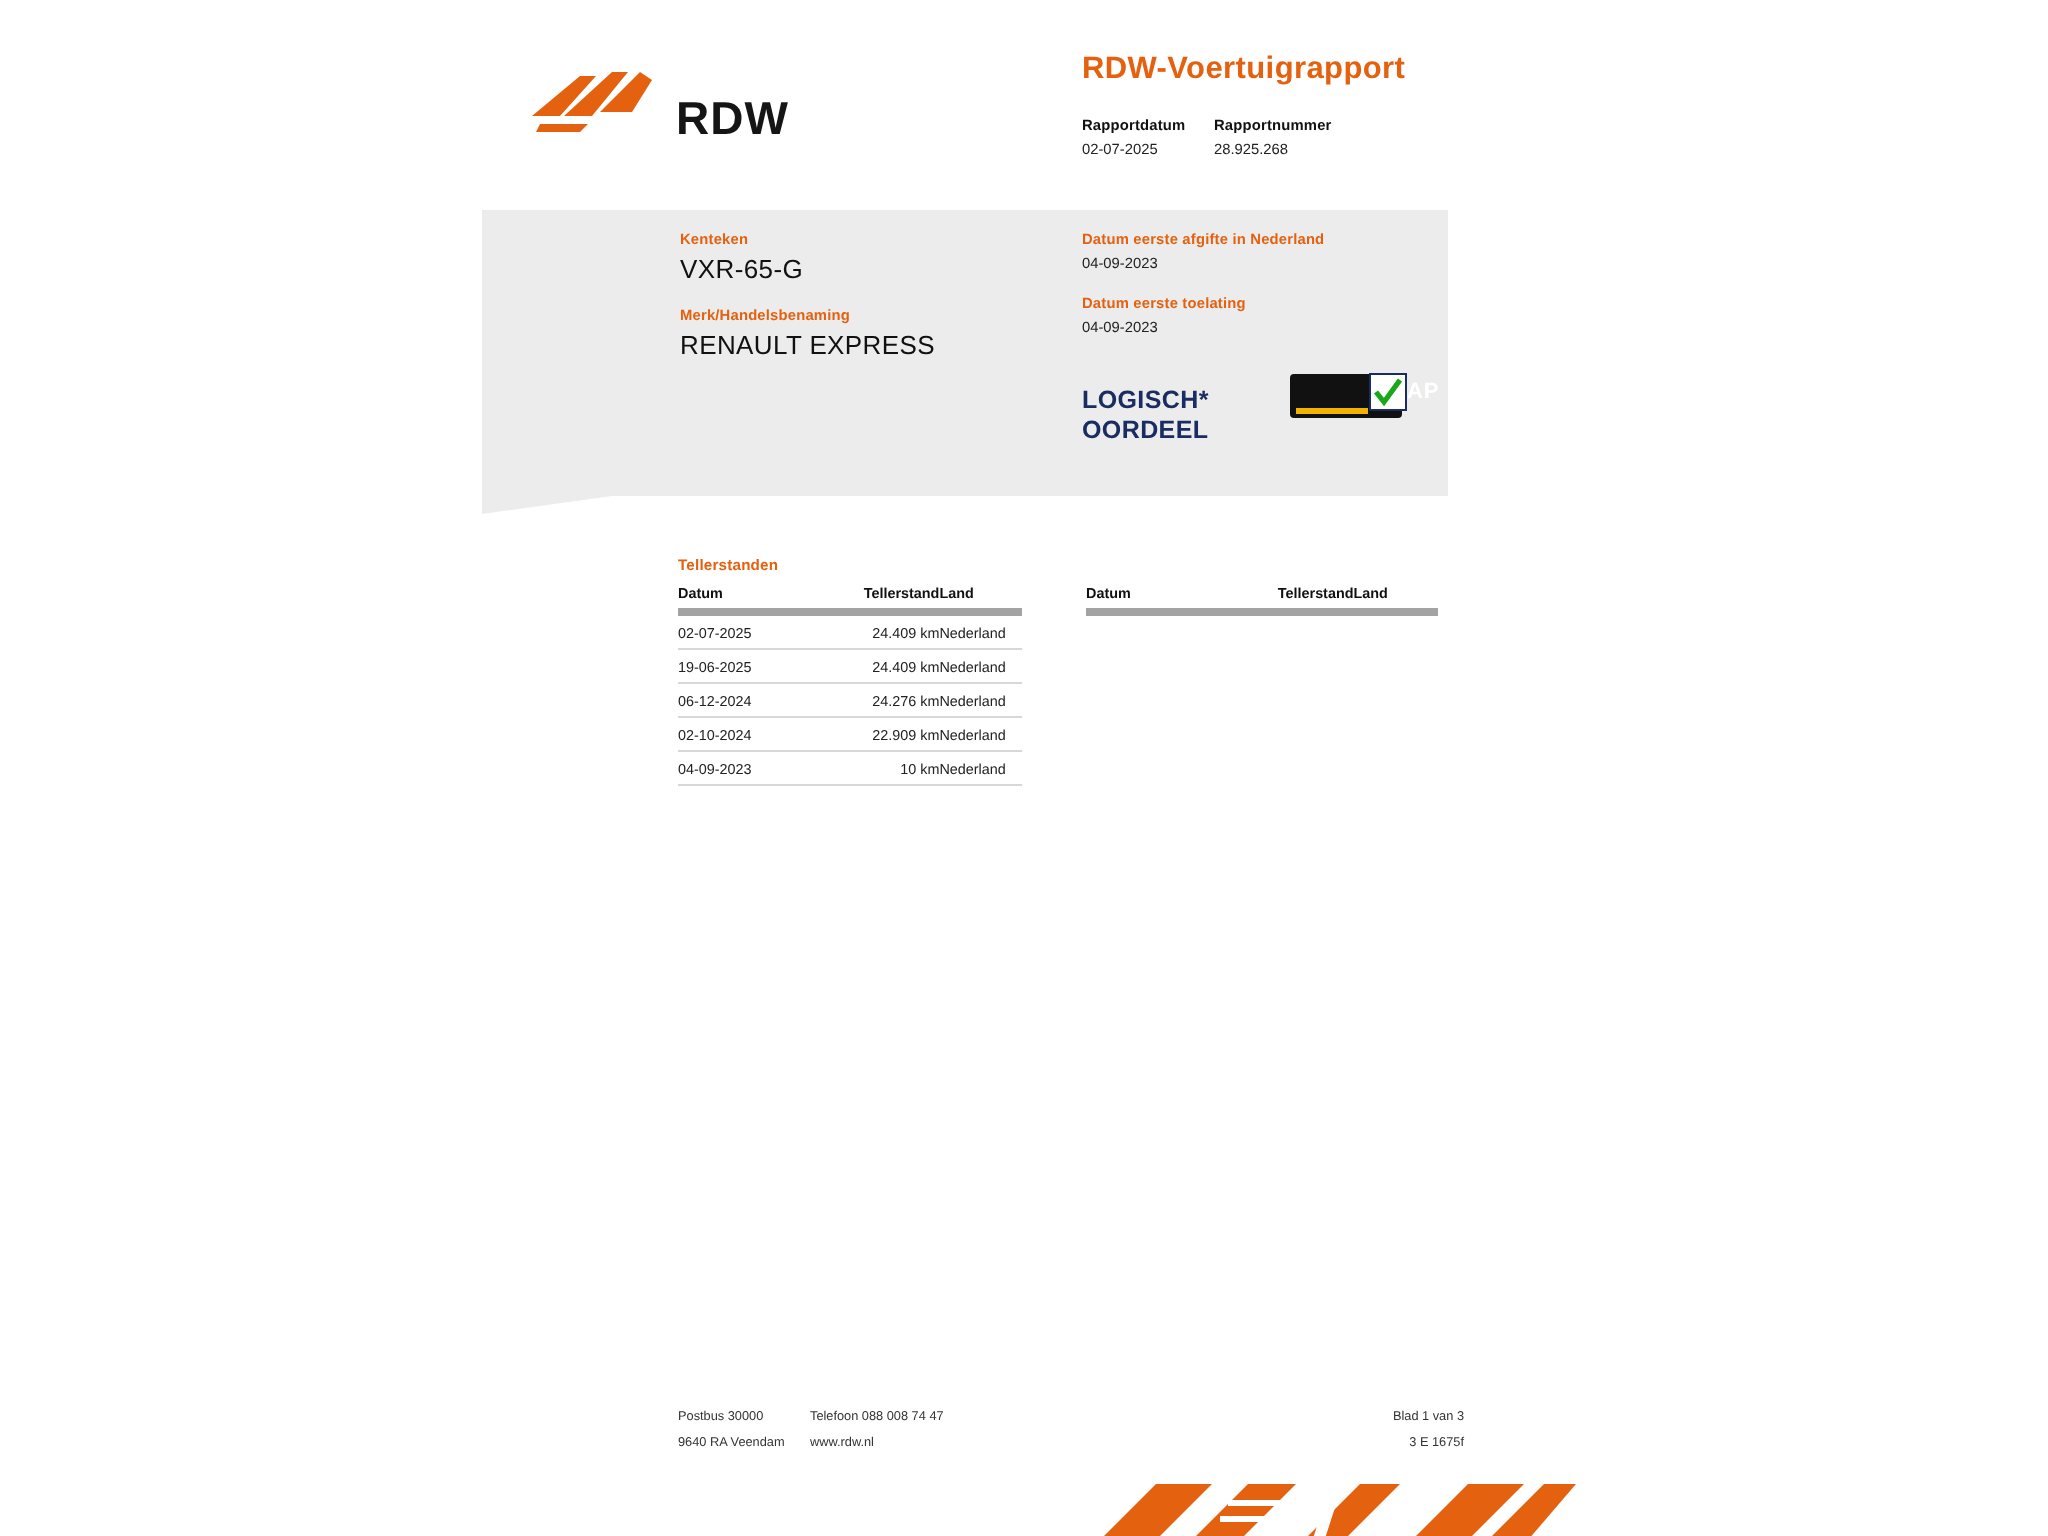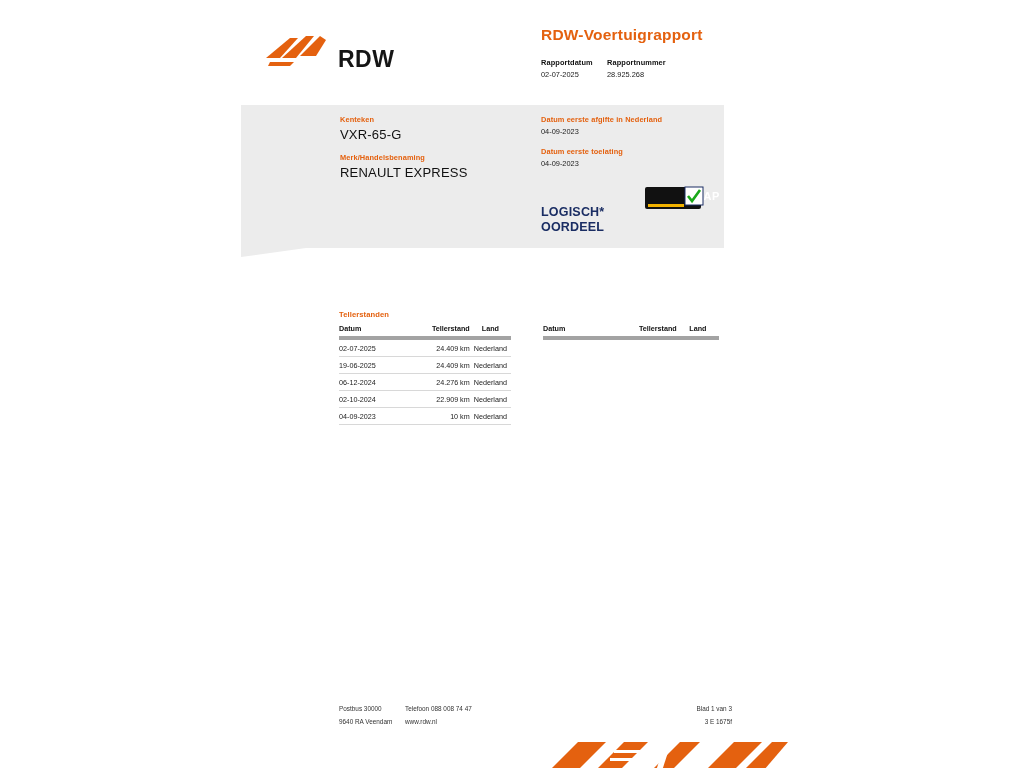--- a/index.html
+++ b/index.html
@@ -125,21 +125,21 @@
     left: 300px;
     top: 10px;
     width: 180px;
   }
   .blk { margin-bottom: 11px; }
   .blk-odo { margin-top: 40px; }
 
   .verdict {
     position: absolute;
     left: 300px;
-    top: 100px;
+    top: 88px;
     font-size: 12.5px;
     font-weight: bold;
     color: #1a2d63;
     line-height: 15px;
     letter-spacing: 0.2px;
   }
   .nap-badge {
     position: absolute;
     left: 404px;
     top: 82px;
@@ -168,21 +168,20 @@
     left: 38px; top: -2px;
     width: 22px; height: 22px;
   }
 
   
   .table-section {
     position: absolute;
     left: 339px;
     top: 278px;
     width: 390px;
-    margin-top: 32px;
   }
   .section-title {
     font-size: 7.6px;
     font-weight: bold;
     color: #e4610f;
     margin-bottom: 6px;
     letter-spacing: 0.1px;
   }
   table.odo {
     border-collapse: collapse;
@@ -191,21 +190,21 @@
   }
   table.odo th {
     font-size: 7.2px;
     font-weight: bold;
     color: #111;
     text-align: left;
     padding: 0 0 3px 0;
     border-bottom: 4px solid #a3a3a3;
   }
   table.odo th.num, table.odo td.num { text-align: right; }
-  table.odo th.land, table.odo td.land { text-align: center; }
+  table.odo th.land, table.odo td.land { text-align: left; }
   table.odo td {
     padding: 3.5px 0;
     border-bottom: 1px solid #d8d8d8;
     font-size: 7.2px;
   }
   .tbl-left {
     position: absolute;
     left: 0; top: 14px;
     width: 172px;
   }

